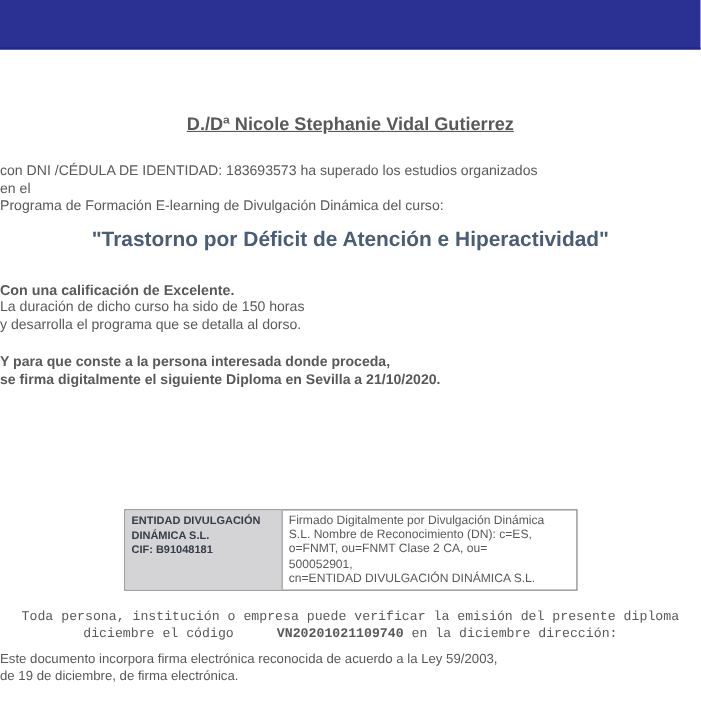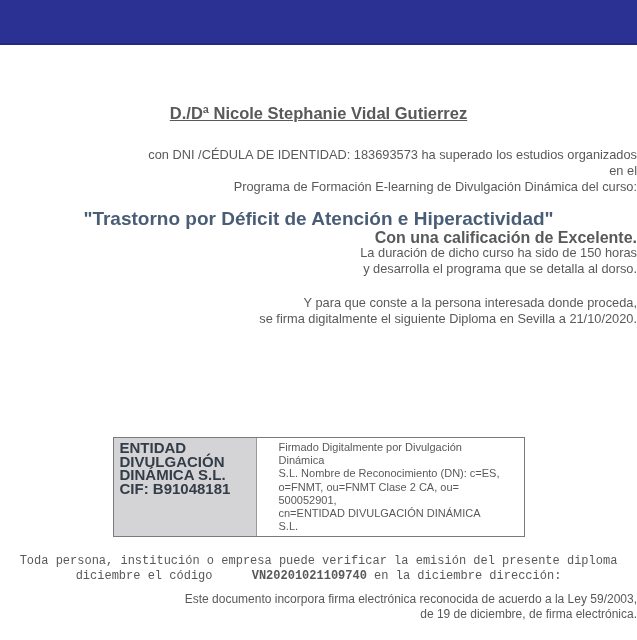--- a/index.html
+++ b/index.html
@@ -25,21 +25,21 @@
     height: 640px;
     position: relative;
     background: #ffffff;
   }
   .top-bar {
     width: 100%;
     height: 45px;
     background: var(--header-bar);
     border-bottom: 2px solid var(--header-bar-edge);
   }
-  .centered { text-align: right; white-space: pre-line; }
+  .centered { text-align: left; white-space: pre-line; }
   .recipient {
     margin-top: 59px;
     font-size: 16.5px;
     line-height: 19px;
     font-weight: bold;
     color: var(--body-text);
     text-align: center;
     text-decoration: underline;
   }
   .intro {
@@ -49,56 +49,58 @@
   }
   .course-title {
     margin-top: 13px;
     font-size: 19px;
     line-height: 22px;
     font-weight: bold;
     color: var(--course-title);
     text-align: center;
   }
   .grade {
-    font-size: 16px;
+    margin-top: 26px;
+    font-size: 13px;
     line-height: 15px;
     font-weight: bold;
   }
   .duration {
     font-size: 12.8px;
     line-height: 16px;
   }
   .attestation {
     margin-top: 18px;
     font-size: 12.8px;
     line-height: 16px;
+    font-weight: bold;
   }
   .sig-box {
     width: 412px;
     margin: 110px auto 0 auto;
     border: 1px solid var(--signature-border);
     display: flex;
     align-items: stretch;
     background: #ffffff;
   }
   .sig-entity {
     width: 143px;
     flex: 0 0 143px;
     background: var(--signature-cell-bg);
     border-right: 1px solid #9a9a9a;
     padding: 3px 6px;
-    font-size: 15px;
+    font-size: 10px;
     line-height: 13.5px;
     font-weight: bold;
     color: var(--signature-entity-text);
     white-space: pre-line;
   }
   .sig-details {
     flex: 1;
-    padding: 3px 22px;
+    padding: 3px 6px;
     font-size: 11px;
     line-height: 13.2px;
     color: var(--body-text);
     white-space: pre-line;
   }
   .verification {
     margin-top: 17px;
     font-size: 12px;
     line-height: 15px;
     text-align: center;

